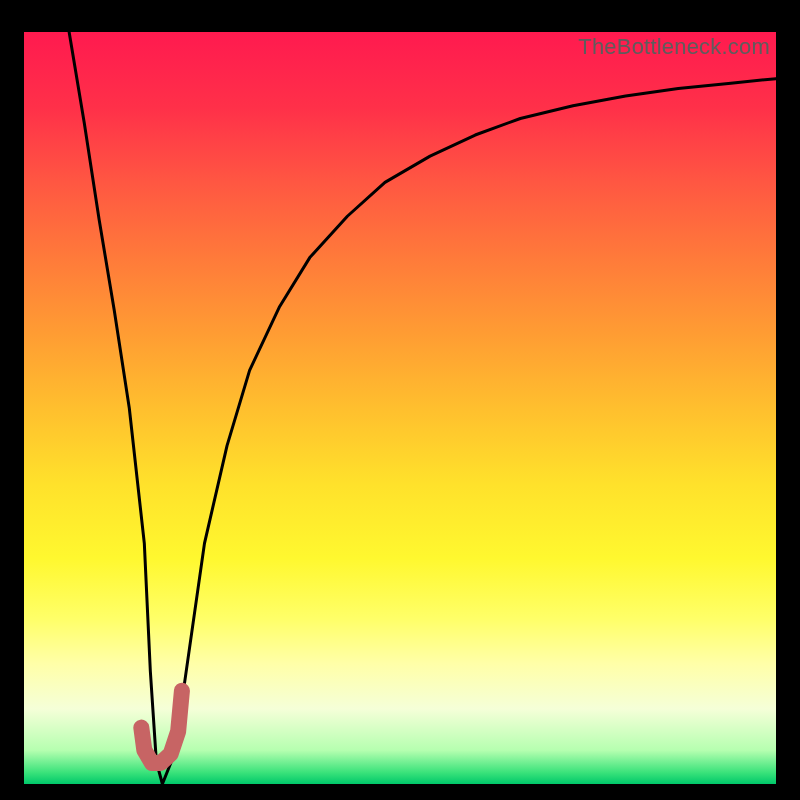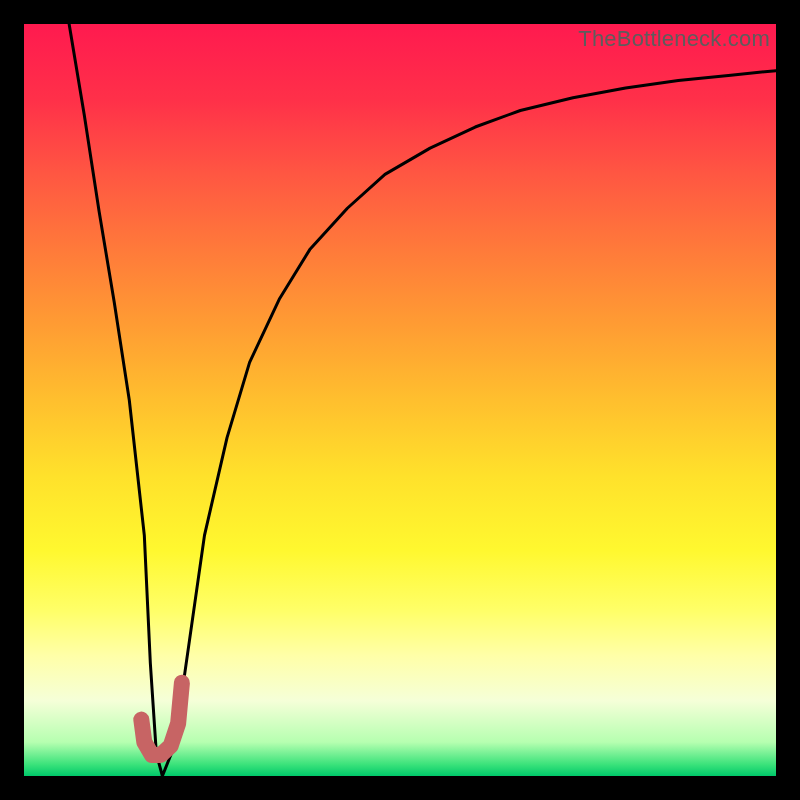--- a/index.html
+++ b/index.html
@@ -7,21 +7,21 @@
     padding: 0;
     width: 800px;
     height: 800px;
     overflow: hidden;
     background: #000;
     font-family: Arial, Helvetica, sans-serif;
   }
   .frame {
     position: absolute;
     left: 0;
-    top: 0;
+    top: 8px;
     width: 800px;
     height: 640px;
     background: #000;
   }
   .plot {
     position: absolute;
     left: 24px;
     top: 24px;
     width: 752px;
     height: 752px;

